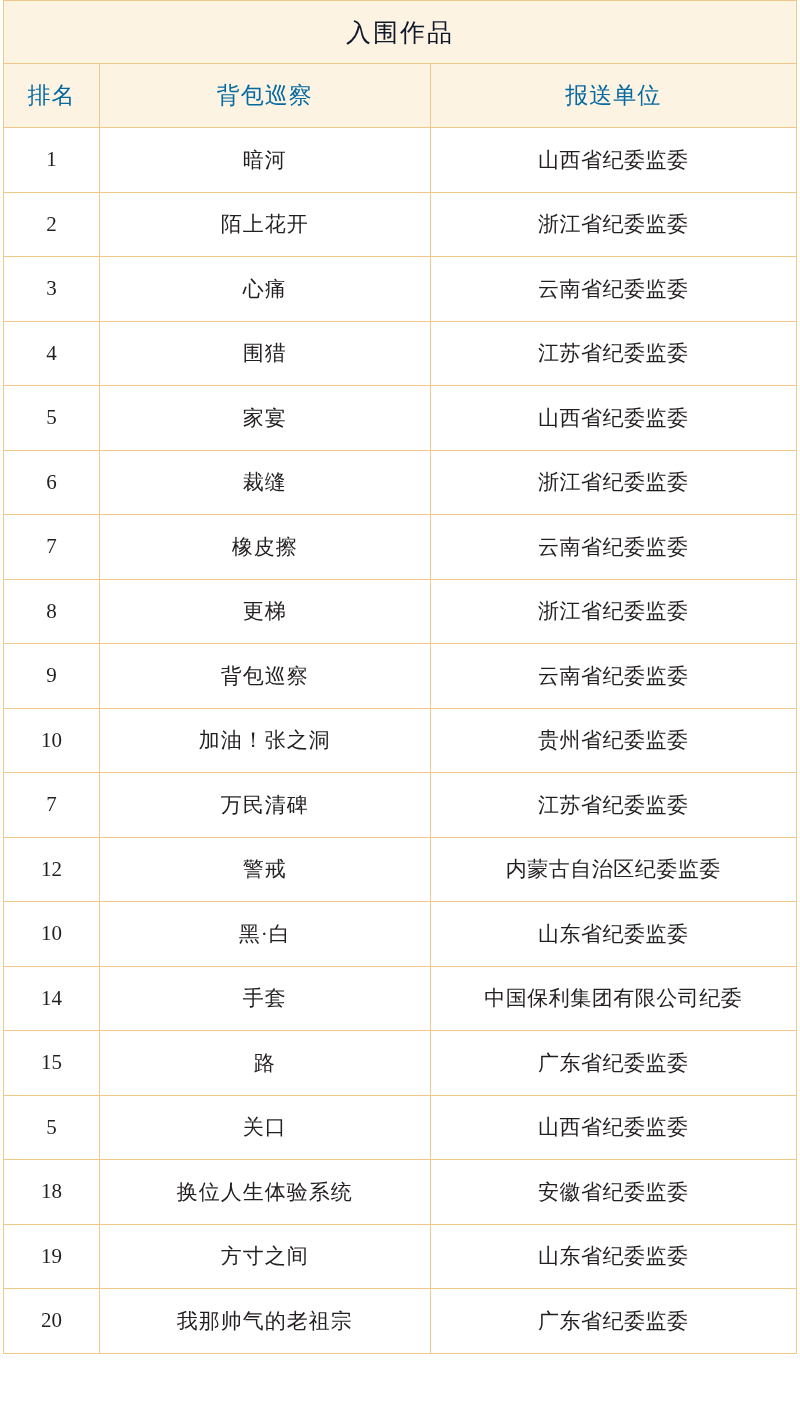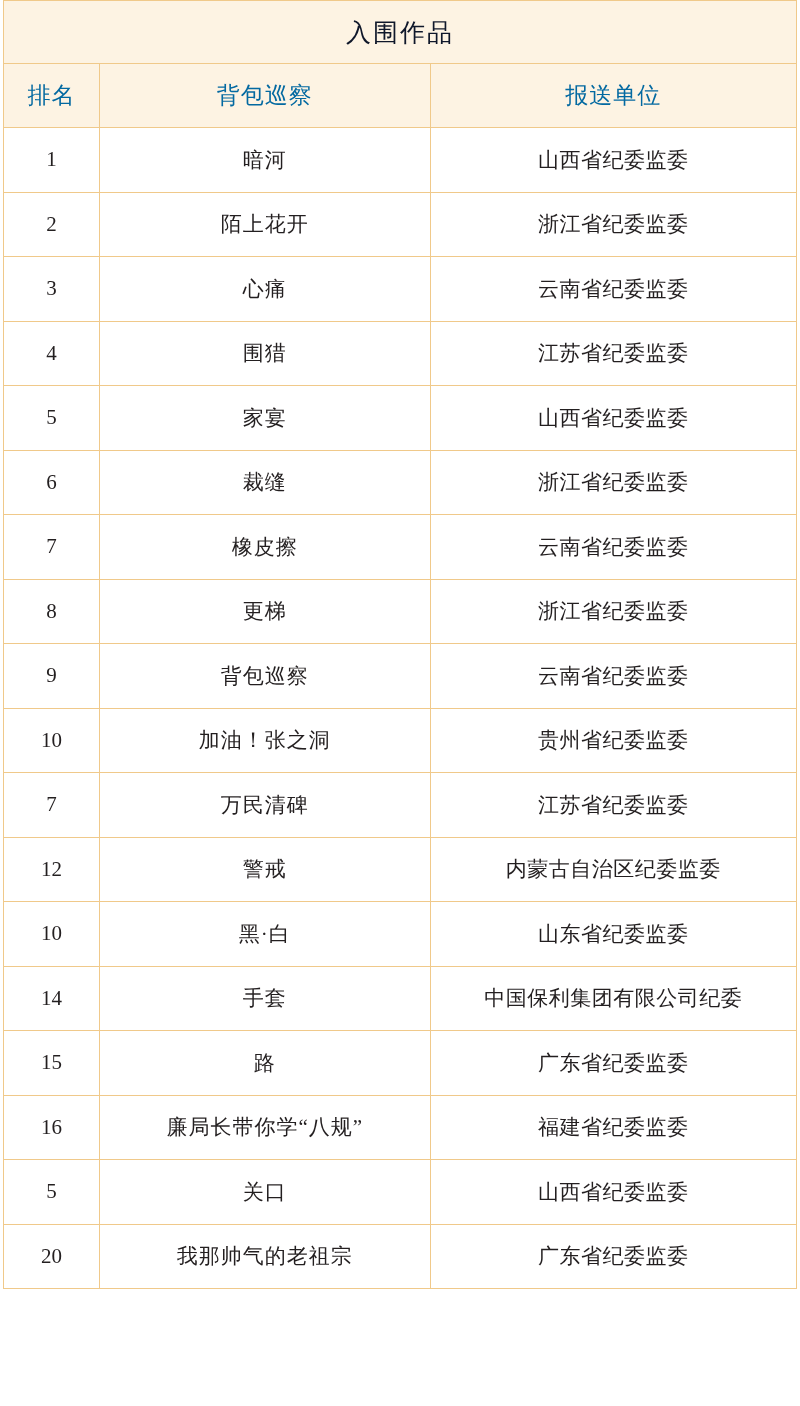--- a/index.html
+++ b/index.html
@@ -165,28 +165,33 @@
         <td class="rank-cell">14</td>
         <td class="name-cell">手套</td>
         <td class="unit-cell">中国保利集团有限公司纪委</td>
       </tr>
       <tr class="body-row">
         <td class="rank-cell">15</td>
         <td class="name-cell">路</td>
         <td class="unit-cell">广东省纪委监委</td>
       </tr>
       <tr class="body-row">
-        <td class="rank-cell">16</td>
-        <td class="name-cell">廉局长带你学“八规”</td>
-        <td class="unit-cell">福建省纪委监委</td>
-      </tr>
-      <tr class="body-row">
         <td class="rank-cell">5</td>
         <td class="name-cell">关口</td>
         <td class="unit-cell">山西省纪委监委</td>
+      </tr>
+      <tr class="body-row">
+        <td class="rank-cell">18</td>
+        <td class="name-cell">换位人生体验系统</td>
+        <td class="unit-cell">安徽省纪委监委</td>
+      </tr>
+      <tr class="body-row">
+        <td class="rank-cell">19</td>
+        <td class="name-cell">方寸之间</td>
+        <td class="unit-cell">山东省纪委监委</td>
       </tr>
       <tr class="body-row">
         <td class="rank-cell">20</td>
         <td class="name-cell">我那帅气的老祖宗</td>
         <td class="unit-cell">广东省纪委监委</td>
       </tr>
     </tbody>
   </table>
 </div>
 

